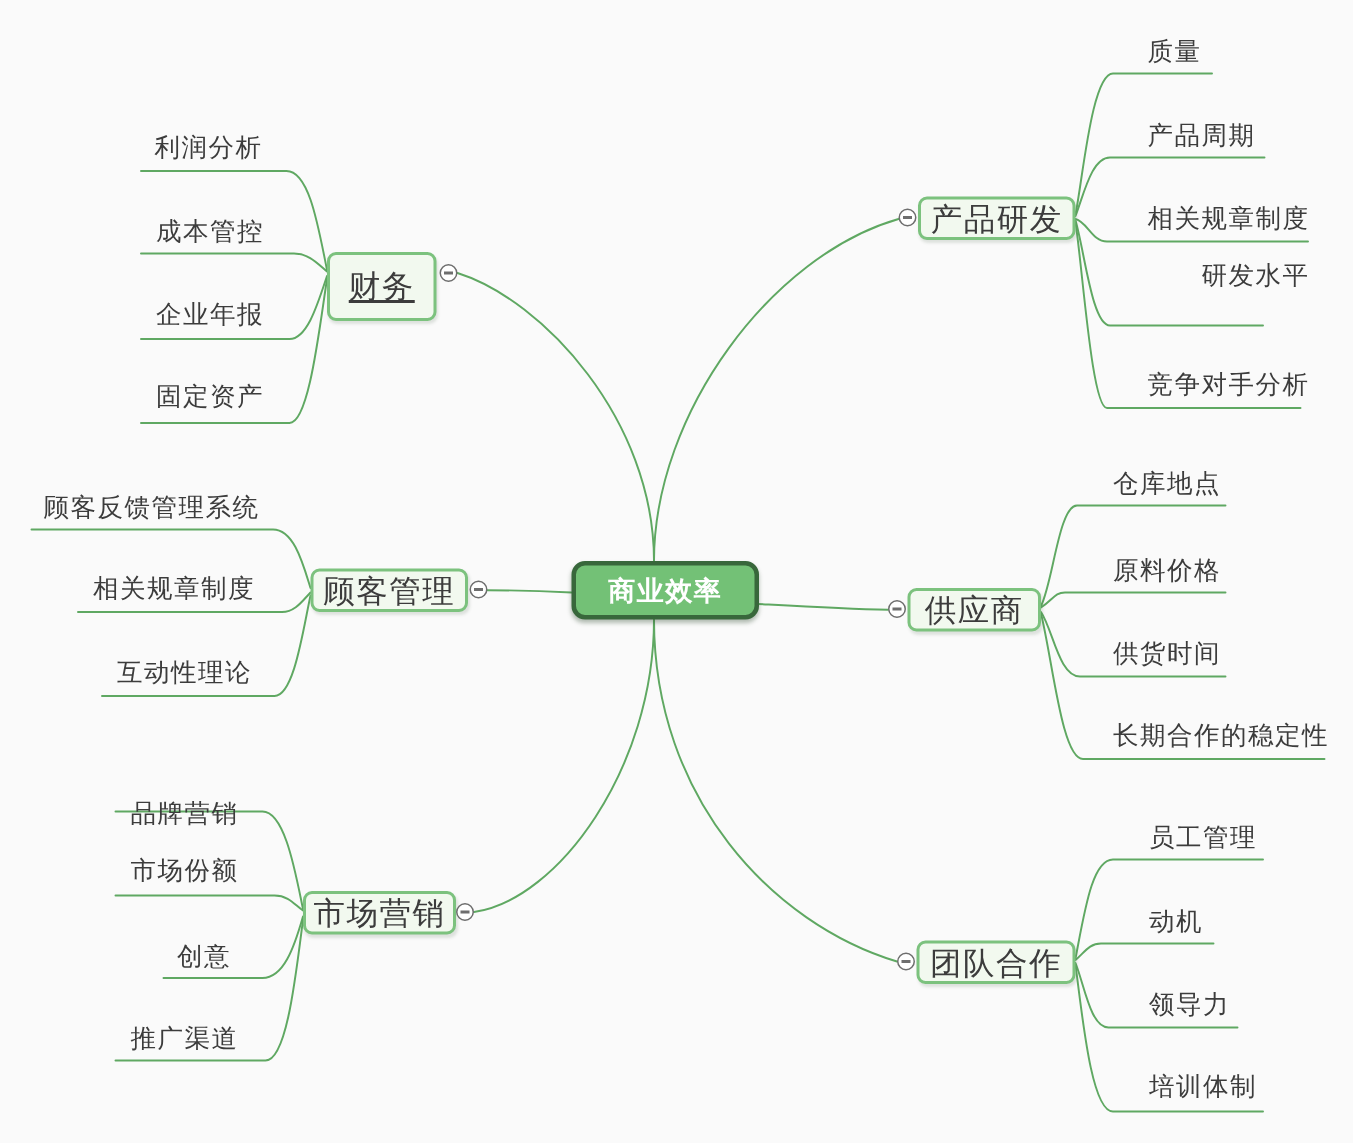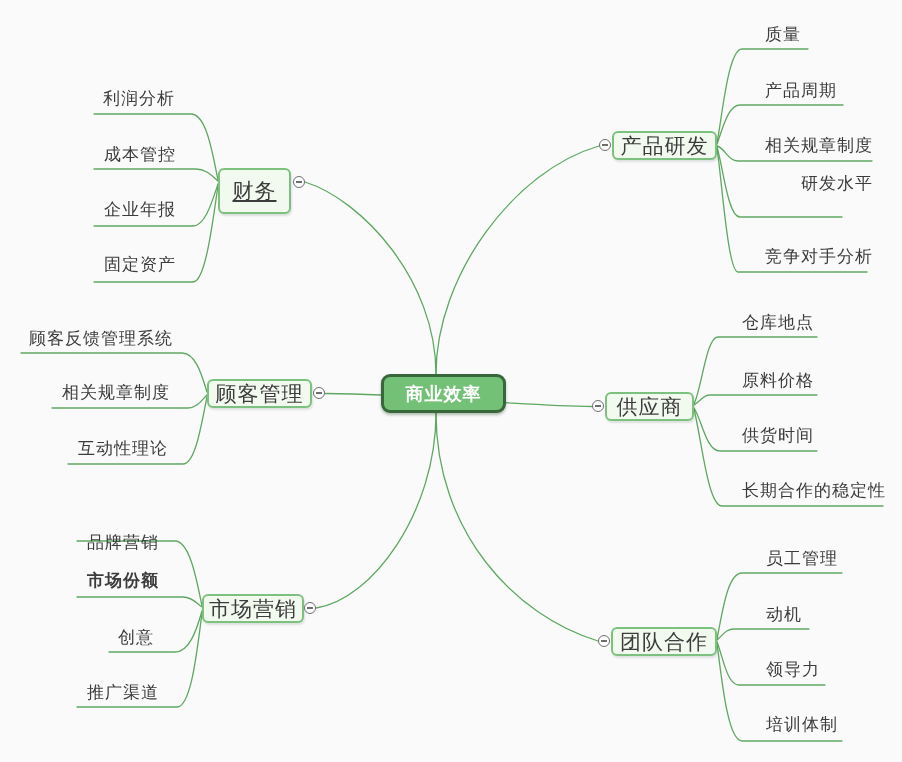--- a/index.html
+++ b/index.html
@@ -106,21 +106,21 @@
   <div class="child-label" style="left:103px;top:90px;">利润分析</div>
   <div class="child-label" style="left:104px;top:146px;">成本管控</div>
   <div class="child-label" style="left:104px;top:201px;">企业年报</div>
   <div class="child-label" style="left:104px;top:256px;">固定资产</div>
 
   <div class="child-label" style="left:29px;top:330px;">顾客反馈管理系统</div>
   <div class="child-label" style="left:62px;top:384px;">相关规章制度</div>
   <div class="child-label" style="left:78px;top:440px;">互动性理论</div>
 
   <div class="child-label" style="left:87px;top:522px;margin-top:12px;">品牌营销</div>
-  <div class="child-label" style="left:87px;top:572px;font-weight:bold;">市场份额</div>
+  <div class="child-label" style="left:87px;top:572px;">市场份额</div>
   <div class="child-label" style="left:118px;top:629px;">创意</div>
   <div class="child-label" style="left:87px;top:684px;">推广渠道</div>
 
   <div class="child-label" style="left:765px;top:26px;">质量</div>
   <div class="child-label" style="left:765px;top:82px;">产品周期</div>
   <div class="child-label" style="left:765px;top:137px;">相关规章制度</div>
   <div class="child-label" style="left:765px;top:175px;margin-left:36px;">研发水平</div>
   <div class="child-label" style="left:765px;top:248px;">竞争对手分析</div>
 
   <div class="child-label" style="left:742px;top:314px;">仓库地点</div>

